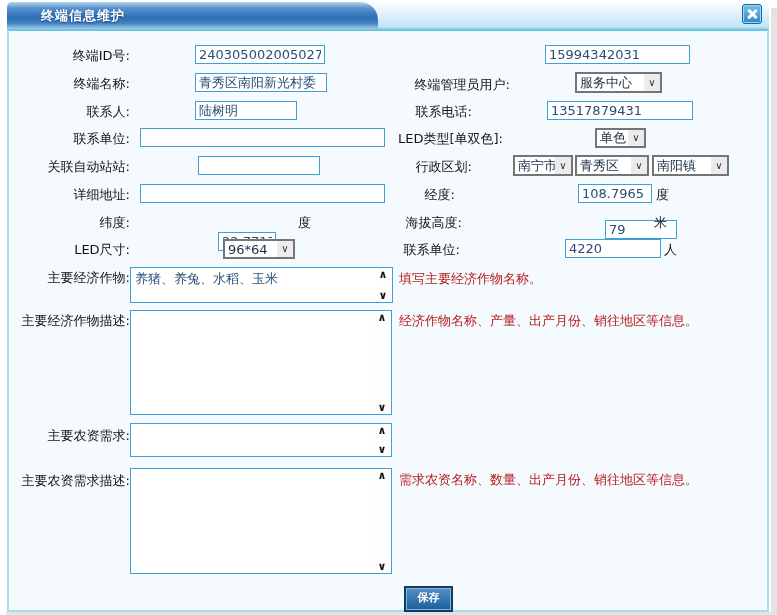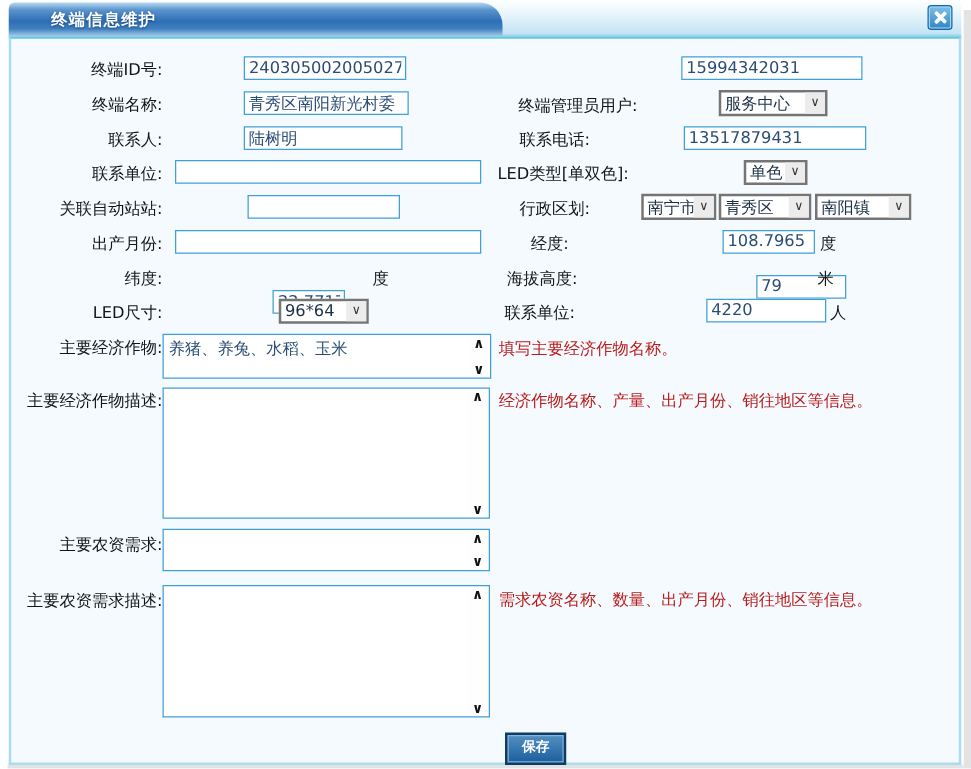--- a/index.html
+++ b/index.html
@@ -7,21 +7,21 @@
          font-family:"DejaVu Sans","Liberation Sans",sans-serif;font-size:13px;color:#141414;}
   
   .shadow-r{position:absolute;left:771px;top:8px;width:6px;height:607px;background:#e3e3e3;}
   .shadow-b{position:absolute;left:6px;top:612px;width:765px;height:3px;background:#e3e3e3;}
   
   .titlebar{position:absolute;left:7px;top:0;width:762px;height:29px;
             background:linear-gradient(180deg,#ffffff 0%,#eaf6fc 35%,#c4e4f5 92%,#8fd0e6 100%);
             border-radius:5px 5px 0 0;}
   .tab{position:absolute;left:0;top:2px;width:371px;height:27px;
        background:linear-gradient(180deg,#b7d8ef 0%,#5a94cd 22%,#2e6fb4 55%,#3f80c0 78%,#a3cbe9 100%);
-       border-radius:5px 18px 0 0;padding-left:24px;}
+       border-radius:5px 18px 0 0;}
   .tab-title{position:absolute;left:34px;top:5px;color:#fff;font-weight:bold;font-size:13px;
              letter-spacing:1px;text-shadow:0 1px 2px rgba(0,40,90,.65);white-space:nowrap;}
   .close-btn{position:absolute;left:735px;top:4px;width:20px;height:20px;box-sizing:border-box;
              background:linear-gradient(180deg,#7cc0ea,#2f86c6);border:1px solid #1565a8;
              box-shadow:inset 0 0 0 1px #a6d7f2;border-radius:3px;cursor:pointer;}
   .close-x{position:absolute;left:50%;top:50%;width:12px;height:12px;transform:translate(-50%,-50%);}
   .close-x::before,.close-x::after{content:"";position:absolute;left:5px;top:0;width:2.6px;height:12px;
              background:#fff;border-radius:1px;}
   .close-x::before{transform:rotate(45deg);}
   .close-x::after{transform:rotate(-45deg);}
@@ -75,21 +75,21 @@
 
   <div class="lbl" style="left:8px;width:122px;top:75px">终端名称:</div>
   <input class="inp" style="left: 195px; top: 73px; width: 132px;" value="青秀区南阳新光村委">
   <div class="lbl" style="left:300px;width:210px;top:76px">终端管理员用户:</div>
   <div class="sel" style="left:575px;top:72px;width:87px;height:21px">
     <span class="sel-val">服务中心</span>
     <span class="sel-arrow">∨</span>
   </div>
 
   <div class="lbl" style="left:8px;width:122px;top:103px">联系人:</div>
-  <input class="inp" style="left: 195px; top: 101px; width: 127px;" value="陆树明">
+  <input class="inp" style="left: 195px; top: 101px; width: 102px;" value="陆树明">
   <div class="lbl" style="left:300px;width:172px;top:103px">联系电话:</div>
   <input class="inp" style="left: 547px; top: 101px; width: 146px;" value="13517879431">
 
   <div class="lbl" style="left:8px;width:122px;top:130px">联系单位:</div>
   <input class="inp" style="left: 140px; top: 128px; width: 245px;" value="">
   <div class="lbl" style="left:300px;width:203px;top:130px">LED类型[单双色]:</div>
   <div class="sel" style="left:595px;top:128px;width:51px;height:20px">
     <span class="sel-val">单色</span>
     <span class="sel-arrow">∨</span>
   </div>
@@ -103,21 +103,21 @@
   </div>
   <div class="sel" style="left:575px;top:155px;width:74px;height:21px">
     <span class="sel-val">青秀区</span>
     <span class="sel-arrow">∨</span>
   </div>
   <div class="sel" style="left:652px;top:155px;width:77px;height:21px">
     <span class="sel-val">南阳镇</span>
     <span class="sel-arrow">∨</span>
   </div>
 
-  <div class="lbl" style="left:8px;width:122px;top:186px">出产月份:</div>
+  <div class="lbl" style="left:8px;width:122px;top:186px">详细地址:</div>
   <input class="inp" style="left: 140px; top: 184px; width: 245px;" value="">
   <div class="lbl" style="left:300px;width:155px;top:186px">经度:</div>
   <input class="inp" style="left: 578px; top: 184px; width: 74px;" value="108.7965">
   <span class="unit" style="left:656px;top:186px">度</span>
 
   <div class="lbl" style="left:8px;width:122px;top:214px">纬度:</div>
   <input class="inp" style="left: 218px; top: 212px; width: 58px; margin-top: 20px;" value="22.7717">
   <span class="unit" style="left:298px;top:214px">度</span>
   <div class="lbl" style="left:300px;width:162px;top:214px">海拔高度:</div>
   <input class="inp" style="left: 577px; top: 220px; width: 72px; margin-left: 28px;" value="79">

